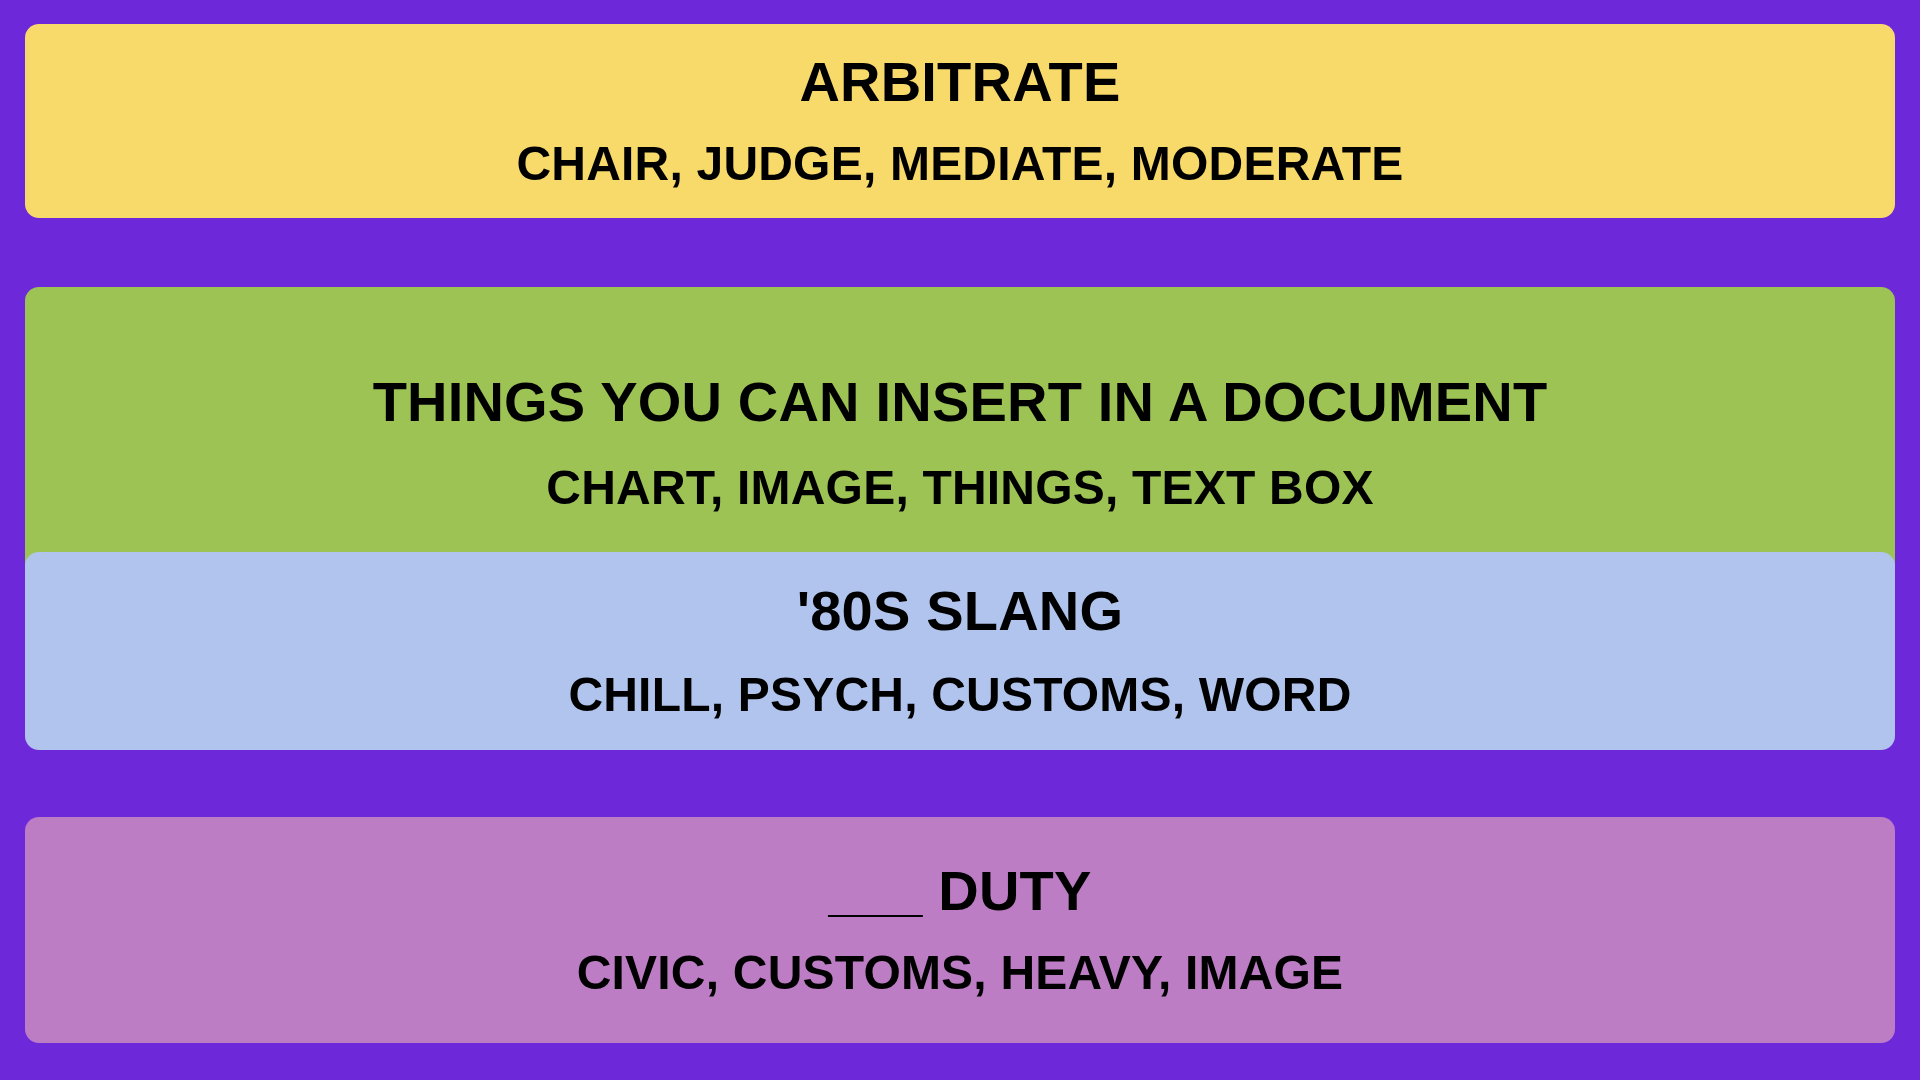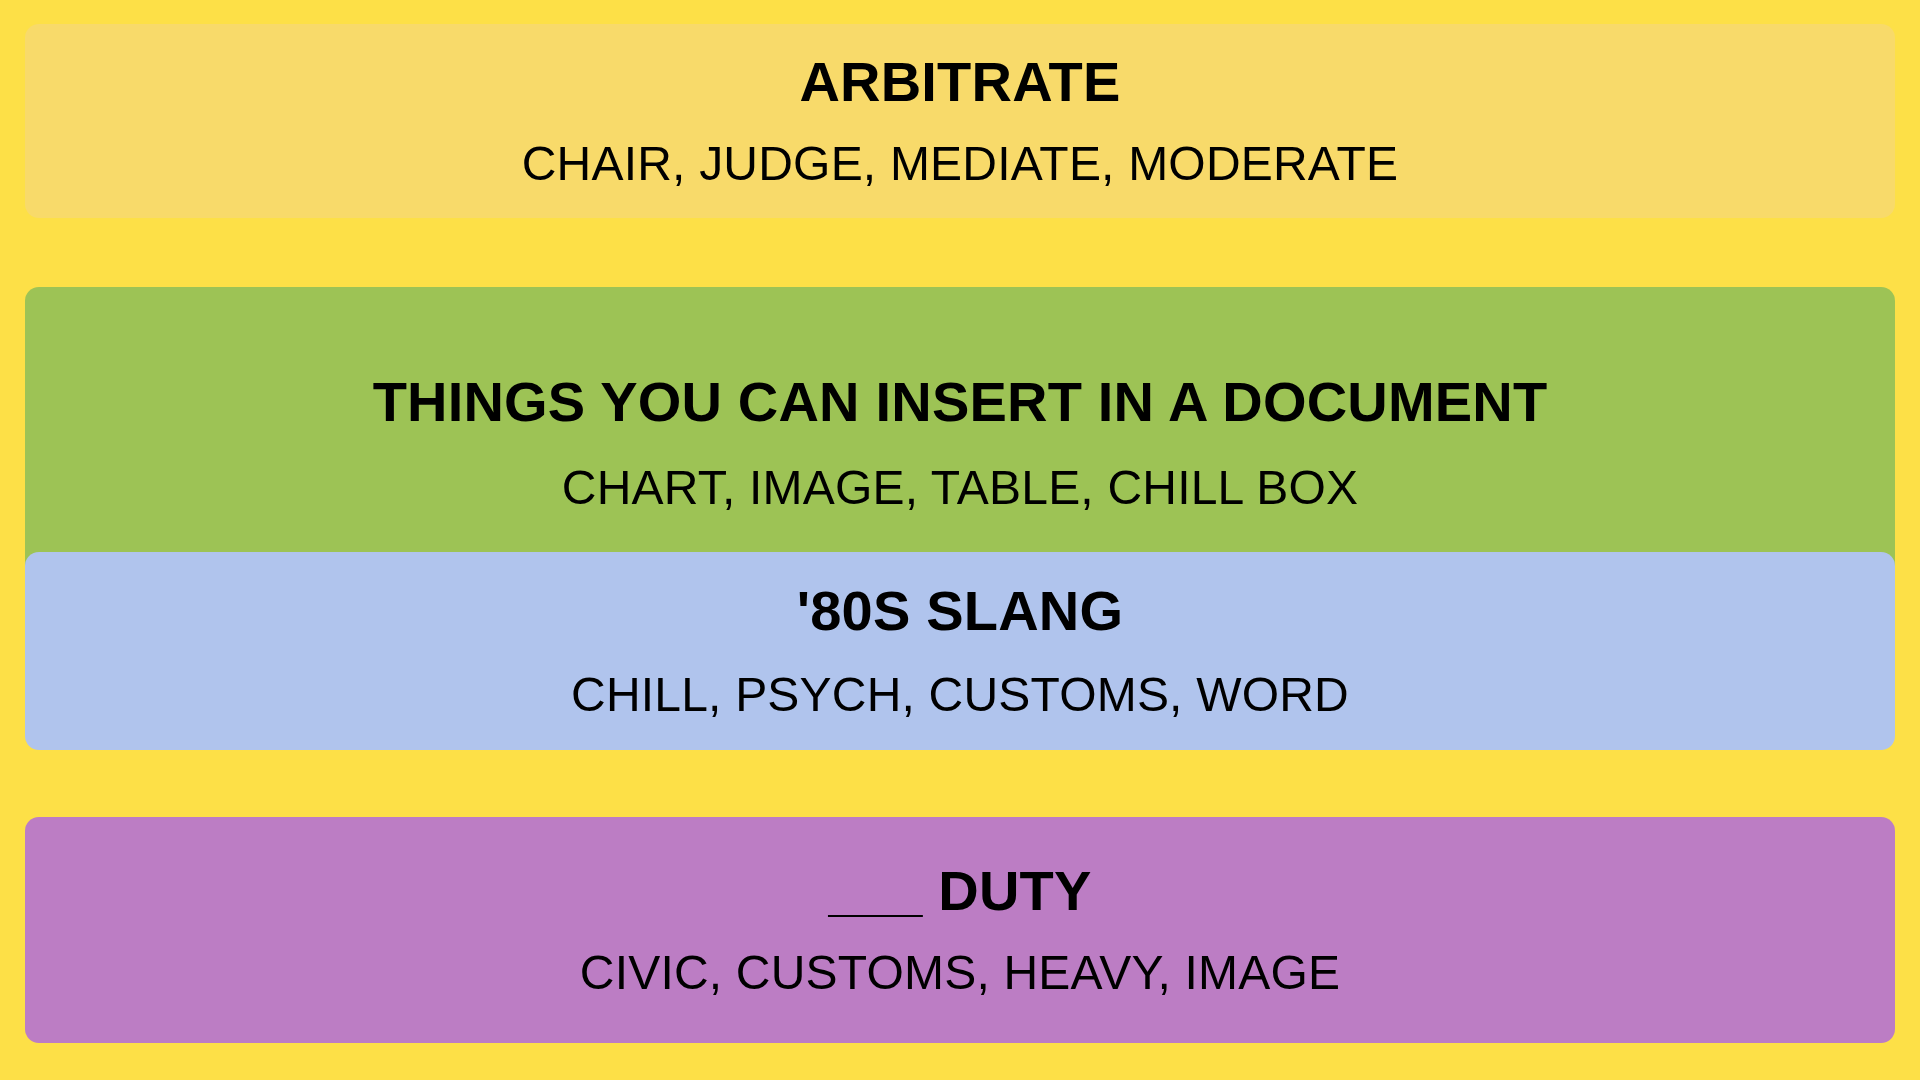--- a/index.html
+++ b/index.html
@@ -41,21 +41,21 @@
     font-weight: 700;
     line-height: 1.0;
     letter-spacing: 0.2px;
     color: #000000;
     text-align: center;
     white-space: nowrap;
   }
 
   .category-members {
     font-size: 48px;
-    font-weight: 400;
+    font-weight: 700;
     line-height: 1.0;
     letter-spacing: 0.2px;
     color: #000000;
     text-align: center;
     white-space: nowrap;
   }
 
   
   #band-yellow {
     top: 24px;
@@ -80,30 +80,30 @@
   
   #band-purple {
     top: 817px;
     height: 226px;
   }
   #band-purple .category-title { margin-bottom: 30px; text-align: center; }
 </style>
 </head>
 <body>
 
-<div id="solution-board" style="background-color: #fde047; color: rgb(0, 0, 0); padding-left: 36px;">
+<div id="solution-board" style="background-color: #6d28d9; color: rgb(0, 0, 0); padding-left: 36px;">
 
   <div class="category-band" id="band-yellow" style="background-color: rgb(248, 218, 106);">
     <div class="category-title">ARBITRATE</div>
     <div class="category-members">CHAIR, JUDGE, MEDIATE, MODERATE</div>
   </div>
 
   <div class="category-band" id="band-green" style="background-color: rgb(157, 195, 85);">
     <div class="category-title">THINGS YOU CAN INSERT IN A DOCUMENT</div>
-    <div class="category-members">CHART, IMAGE, TABLE, CHILL BOX</div>
+    <div class="category-members">CHART, IMAGE, THINGS, TEXT BOX</div>
   </div>
 
   <div class="category-band" id="band-blue" style="background-color: rgb(176, 196, 237);">
     <div class="category-title">'80S SLANG</div>
     <div class="category-members">CHILL, PSYCH, CUSTOMS, WORD</div>
   </div>
 
   <div class="category-band" id="band-purple" style="background-color: rgb(188, 125, 196);">
     <div class="category-title">___ DUTY</div>
     <div class="category-members">CIVIC, CUSTOMS, HEAVY, IMAGE</div>

